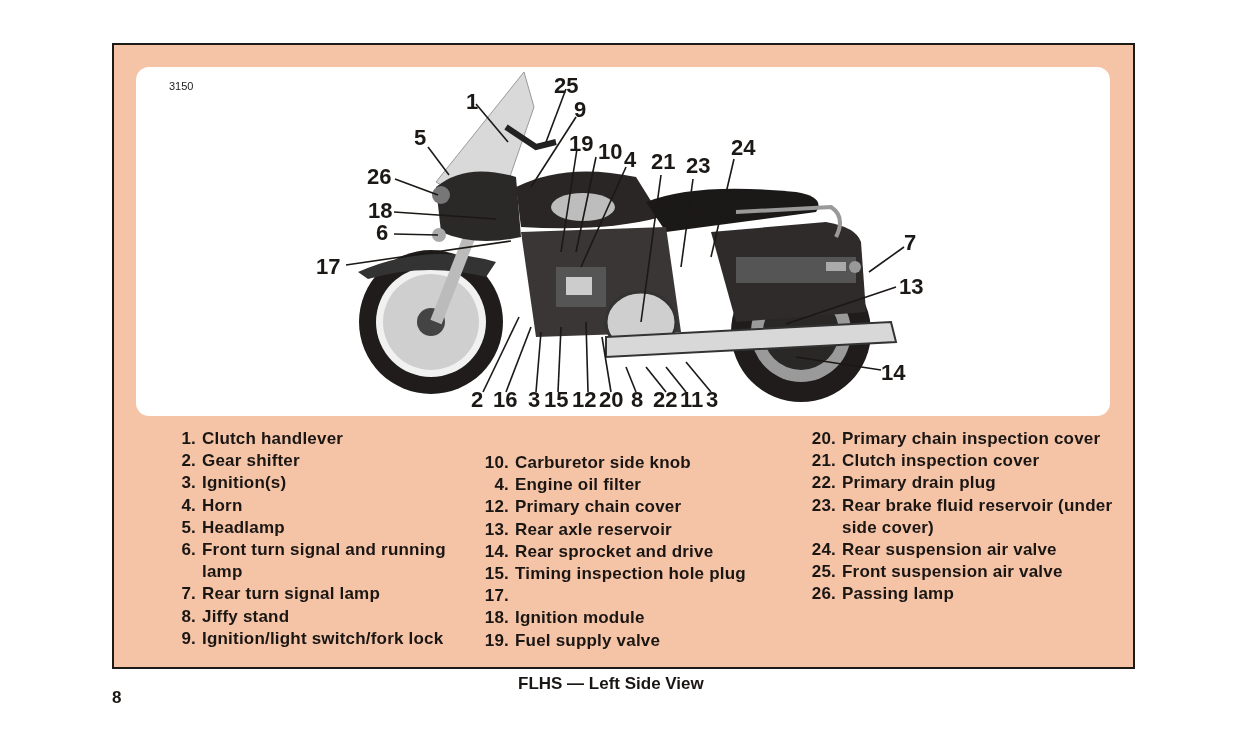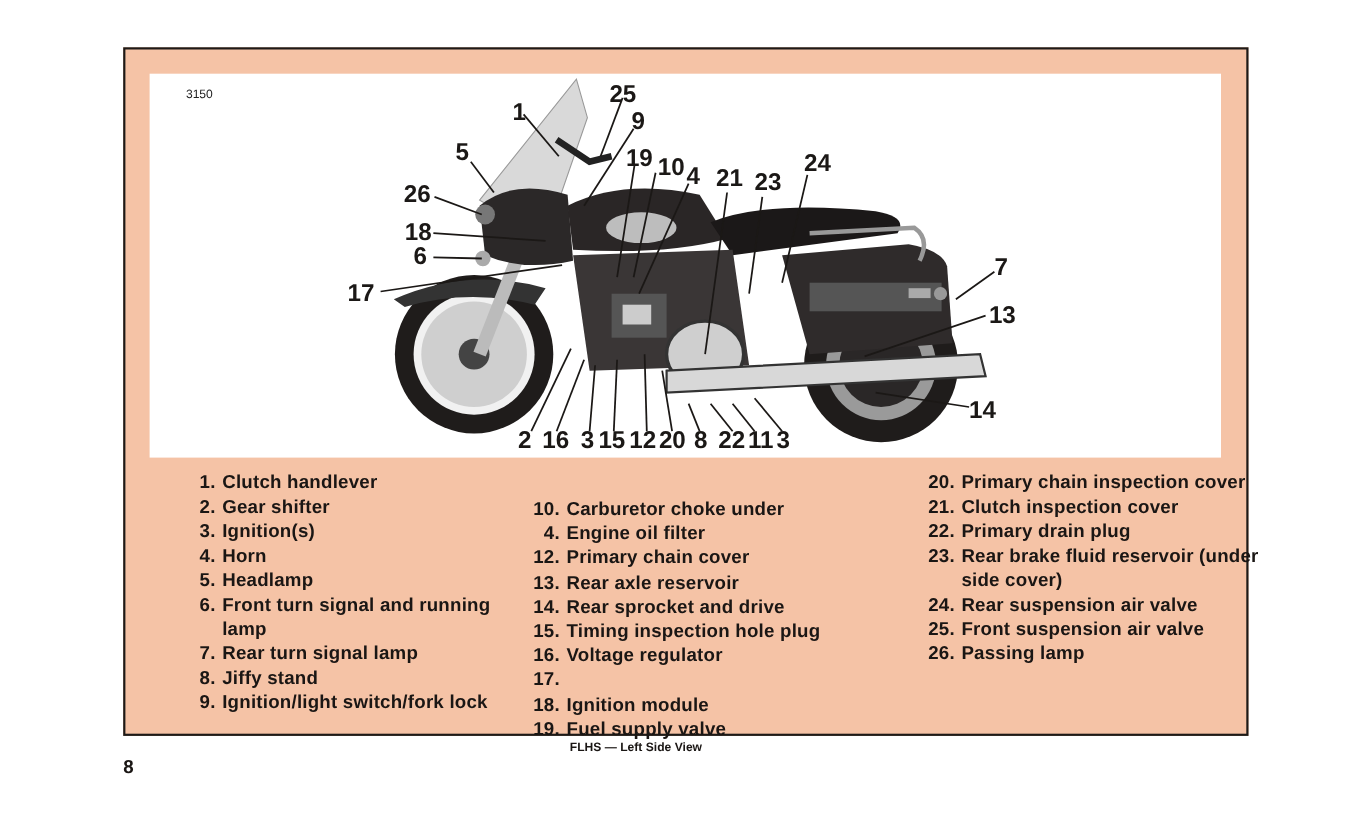--- a/index.html
+++ b/index.html
@@ -1,32 +1,32 @@
 <!DOCTYPE html>
 <html><head>
 <meta charset="utf-8">
 <style>
   html, body { margin:0; padding:0; background:#ffffff; }
   body { width:1241px; height:750px; position:relative; overflow:hidden;
          font-family:"Liberation Sans", "DejaVu Sans", sans-serif; color:#1a1614; }
   .frame { position:absolute; left:112px; top:43px; width:1019px; height:622px;
            border:2px solid #1d1a18; background:#f5c3a6; box-sizing:content-box; }
-  .photo { position:absolute; left:22px; top:22px; width:974px; height:349px; background:#ffffff; }
+  .photo { position:absolute; left:22px; top:22px; width:974px; height:349px; background:#ffffff;border-radius:13px; }
   .fig-no { position:absolute; left:33px; top:13px; font-size:11px; color:#222; }
   .illus { position:absolute; left:0; top:0; width:974px; height:349px; }
   .callout { font-family:"Liberation Sans Narrow","Liberation Sans", sans-serif; font-size:22px; font-weight:bold; fill:#1b1816; }
   .col { position:absolute; top:383px; font-size:17px; font-weight:bold; line-height:22.2px; letter-spacing:0.2px; }
   .col1 { left:60px; width:300px; }
   .col2 { left:365px; width:320px;margin-top:24px; }
-  .col3 { left:692px; width:320px;margin-left:32px; }
+  .col3 { left:692px; width:320px; }
   .item { display:flex; }
   .item .num { display:inline-block; min-width:22px; text-align:right; margin-right:6px; }
   .col2 .item .num, .col3 .item .num { min-width:30px; }
   .item .txt { flex:1; }
-  .caption { position:absolute; left:518px; top:674px; font-size:11px; font-weight:bold; }
+  .caption { position:absolute; left:518px; top:674px; font-size:17px; font-weight:bold; }
   .page-no { position:absolute; left:112px; top:688px; font-size:17px; font-weight:bold; }
 </style>
 </head>
 <body>
 
 <div class="frame">
   <div class="photo">
     <div class="fig-no">3150</div>
     <svg class="illus" viewBox="0 0 974 349">
 
@@ -168,21 +168,21 @@
         <span class="txt">Jiffy stand</span>
       </div>
       <div class="item">
         <span class="num">9.</span>
         <span class="txt">Ignition/light switch/fork lock</span>
       </div>
     </div>
   <div class="col col2" id="col2">
       <div class="item">
         <span class="num">10.</span>
-        <span class="txt">Carburetor choke under</span>
+        <span class="txt">Carburetor side knob</span>
       </div>
       <div class="item">
         <span class="num">4.</span>
         <span class="txt">Engine oil filter</span>
       </div>
       <div class="item">
         <span class="num">12.</span>
         <span class="txt">Primary chain cover</span>
       </div>
       <div class="item">
@@ -191,24 +191,20 @@
       </div>
       <div class="item">
         <span class="num">14.</span>
         <span class="txt">Rear sprocket and drive</span>
       </div>
       <div class="item">
         <span class="num">15.</span>
         <span class="txt">Timing inspection hole plug</span>
       </div>
       <div class="item">
-        <span class="num">16.</span>
-        <span class="txt">Voltage regulator</span>
-      </div>
-      <div class="item">
         <span class="num">17.</span>
       </div>
       <div class="item">
         <span class="num">18.</span>
         <span class="txt">Ignition module</span>
       </div>
       <div class="item">
         <span class="num">19.</span>
         <span class="txt">Fuel supply valve</span>
       </div>

